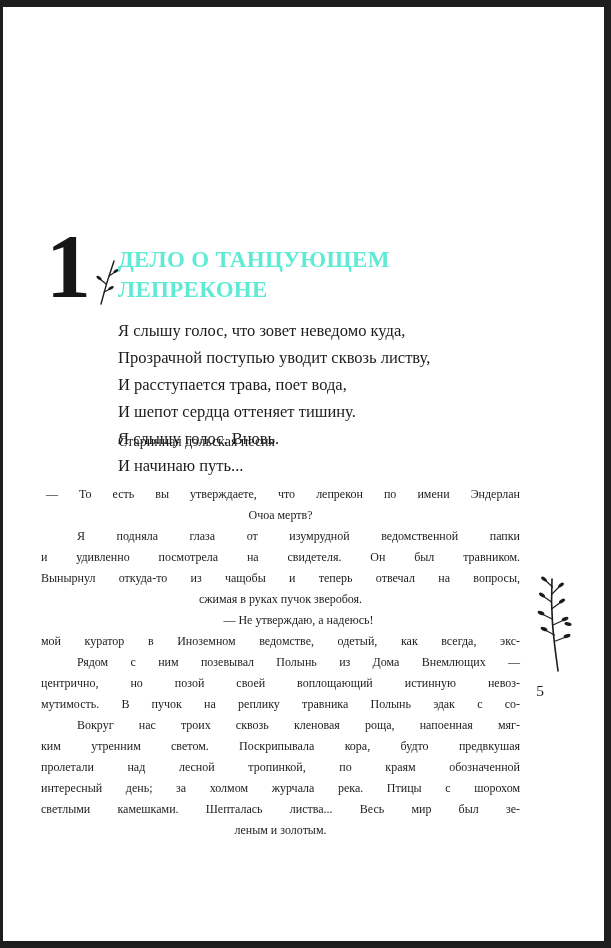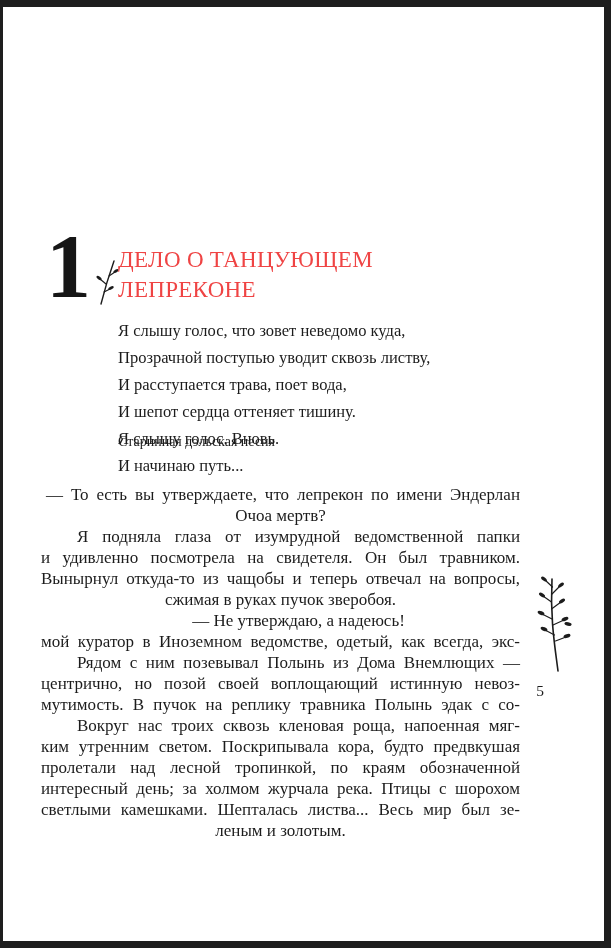--- a/index.html
+++ b/index.html
@@ -17,36 +17,36 @@
   .abs{position:absolute;}
   .chapter-number{
     left:46px;top:234px;
     font-size:90px;line-height:66px;font-weight:bold;
     color:#161616;
     letter-spacing:-2px;
   }
   .chapter-sprig{left:93px;top:256px;}
   .chapter-title{
     left:118px;top:245px;width:312px;
-    font-size:23px;line-height:30px;font-weight:normal;
+    font-size:23px;line-height:30px;font-weight:bold;
     letter-spacing:0.3px;
-    color:#ef4444;
+    color:#5eead4;
   }
   .epigraph-poem{
     left:118px;top:317px;width:360px;
     font-size:16.5px;line-height:27px;
     white-space:pre-line;
   }
   .epigraph-attribution{
     left:118px;top:432px;width:320px;
     font-size:14px;line-height:19px;
   }
   .body-text{
     left:41px;top:484px;width:479px;
-    font-size:17px;line-height:21px;
+    font-size:12px;line-height:21px;
   }
   .bl{ text-align:justify; text-align-last:justify; }
   .bll{ text-align:center; }
   .ind{ text-indent:36px; }
   .ind-sm{ text-indent:5px; }
   .margin-sprig{left:524px;top:571px;}
   .page-number{
     left:529px;top:682px;width:22px;
     font-size:15.5px;text-align:center;
   }

